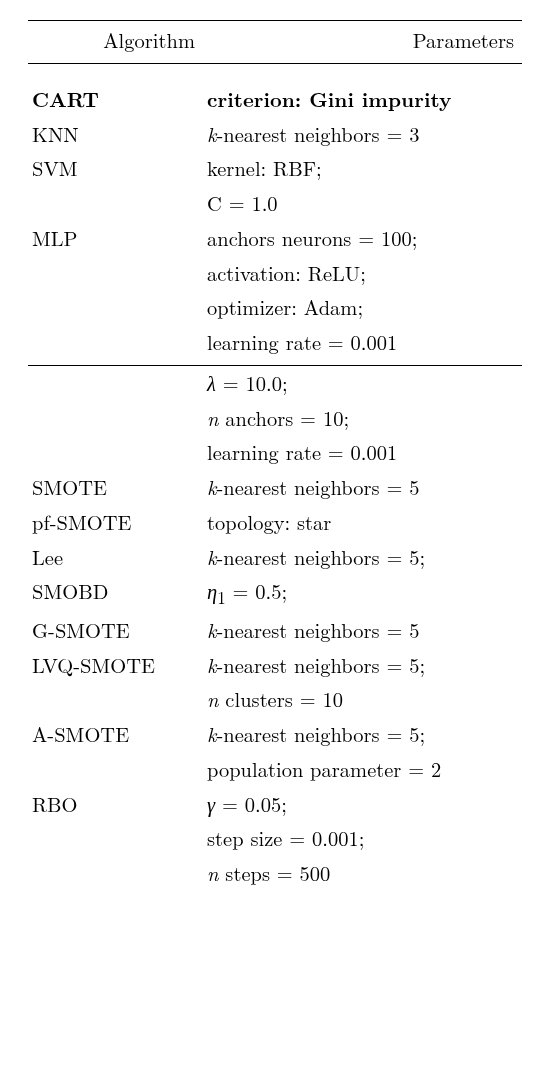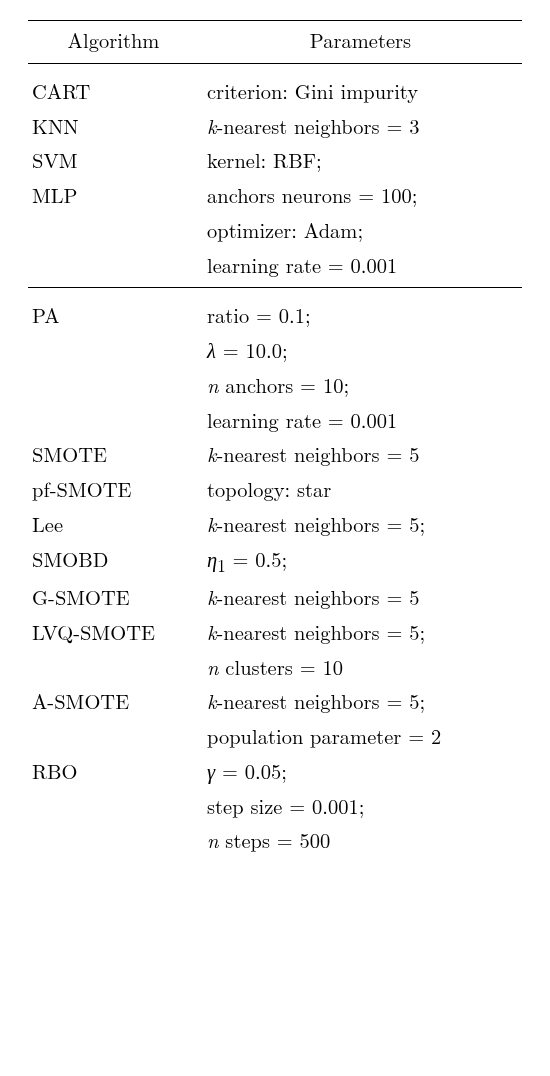--- a/index.html
+++ b/index.html
@@ -14,32 +14,33 @@
       font-family: "Latin Modern Roman", "Computer Modern", Georgia, serif;
       padding: 20px 28px;
     }
     table {
       border-collapse: collapse;
       width: 100%;
       font-size: 20.5px;
       line-height: 1.5;
     }
     th {
-      text-align: center;
+      text-align: right;
       font-weight: normal;
       padding: 4px 8px 7px 4px;
       border-top: 1.2px solid black;
       border-bottom: 0.7px solid black;
     }
     td {
       padding: 2px 8px 2px 4px;
       vertical-align: top;
     }
     tr.section-start td {
-      padding-top: 12px;
+      padding-top: 20px;
+      font-weight: bold;
     }
     tr.group-end td {
       border-bottom: 0.7px solid black;
       padding-bottom: 7px;
     }
     .alg-col {
       width: 175px;
       white-space: nowrap;
     }
     .ital {
@@ -63,34 +64,38 @@
       </tr>
       <tr>
         <td class="alg-col">KNN</td>
         <td><span class="ital">k</span>-nearest neighbors = 3</td>
       </tr>
       <tr>
         <td class="alg-col">SVM</td>
         <td>kernel: RBF;</td>
       </tr>
       <tr>
+        <td class="alg-col"></td>
+        <td>C = 1.0</td>
+      </tr>
+      <tr>
         <td class="alg-col">MLP</td>
         <td>anchors neurons = 100;</td>
+      </tr>
+      <tr>
+        <td class="alg-col"></td>
+        <td>activation: ReLU;</td>
       </tr>
       <tr>
         <td class="alg-col"></td>
         <td>optimizer: Adam;</td>
       </tr>
       <tr class="group-end">
         <td class="alg-col"></td>
         <td>learning rate = 0.001</td>
-      </tr>
-      <tr class="section-start">
-        <td class="alg-col">PA</td>
-        <td>ratio = 0.1;</td>
       </tr>
       <tr>
         <td class="alg-col"></td>
         <td><span class="ital">λ</span> = 10.0;</td>
       </tr>
       <tr>
         <td class="alg-col"></td>
         <td><span class="ital">n</span> anchors = 10;</td>
       </tr>
       <tr>

